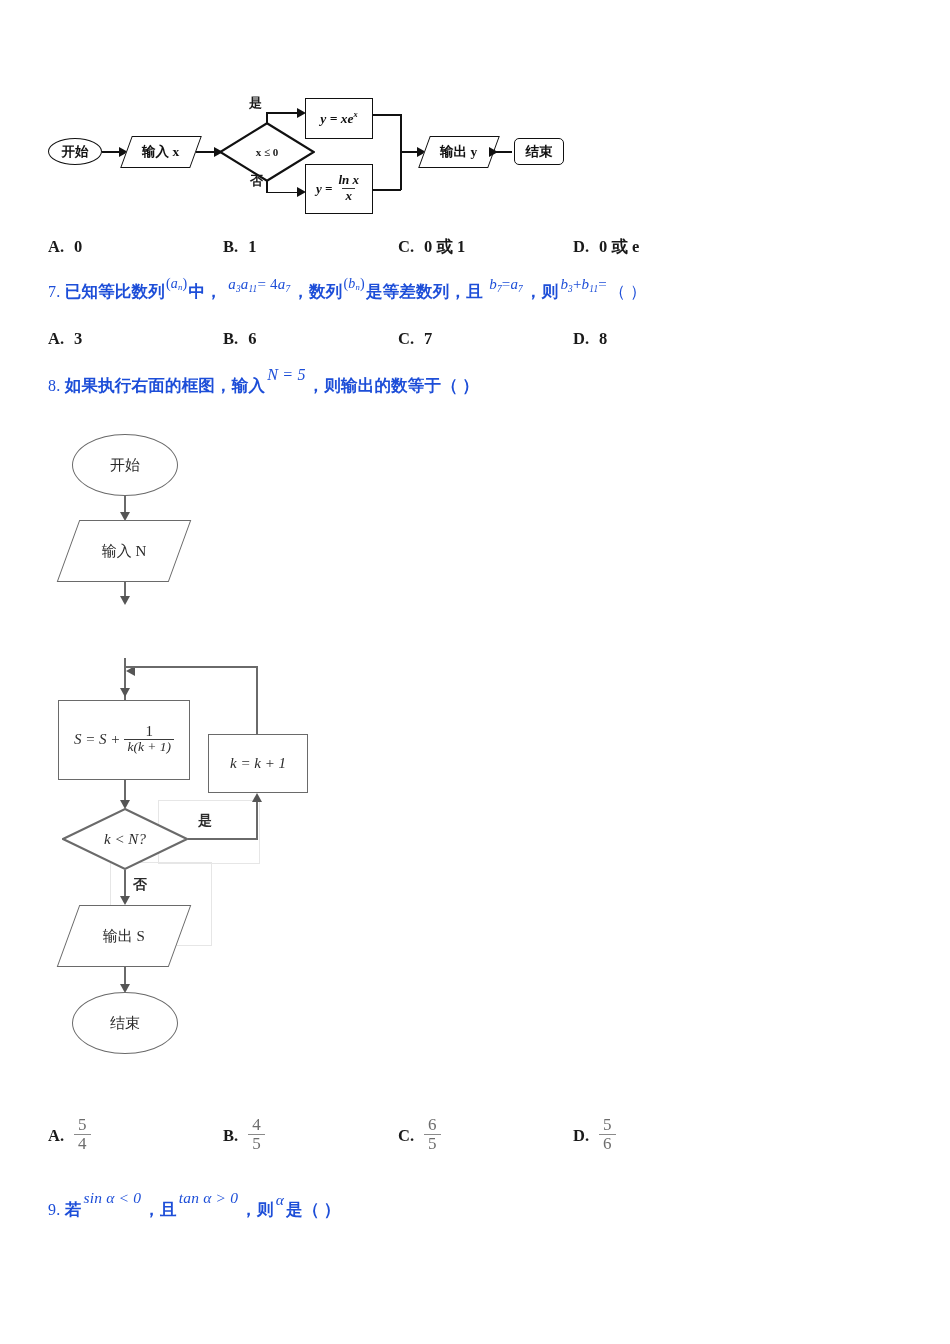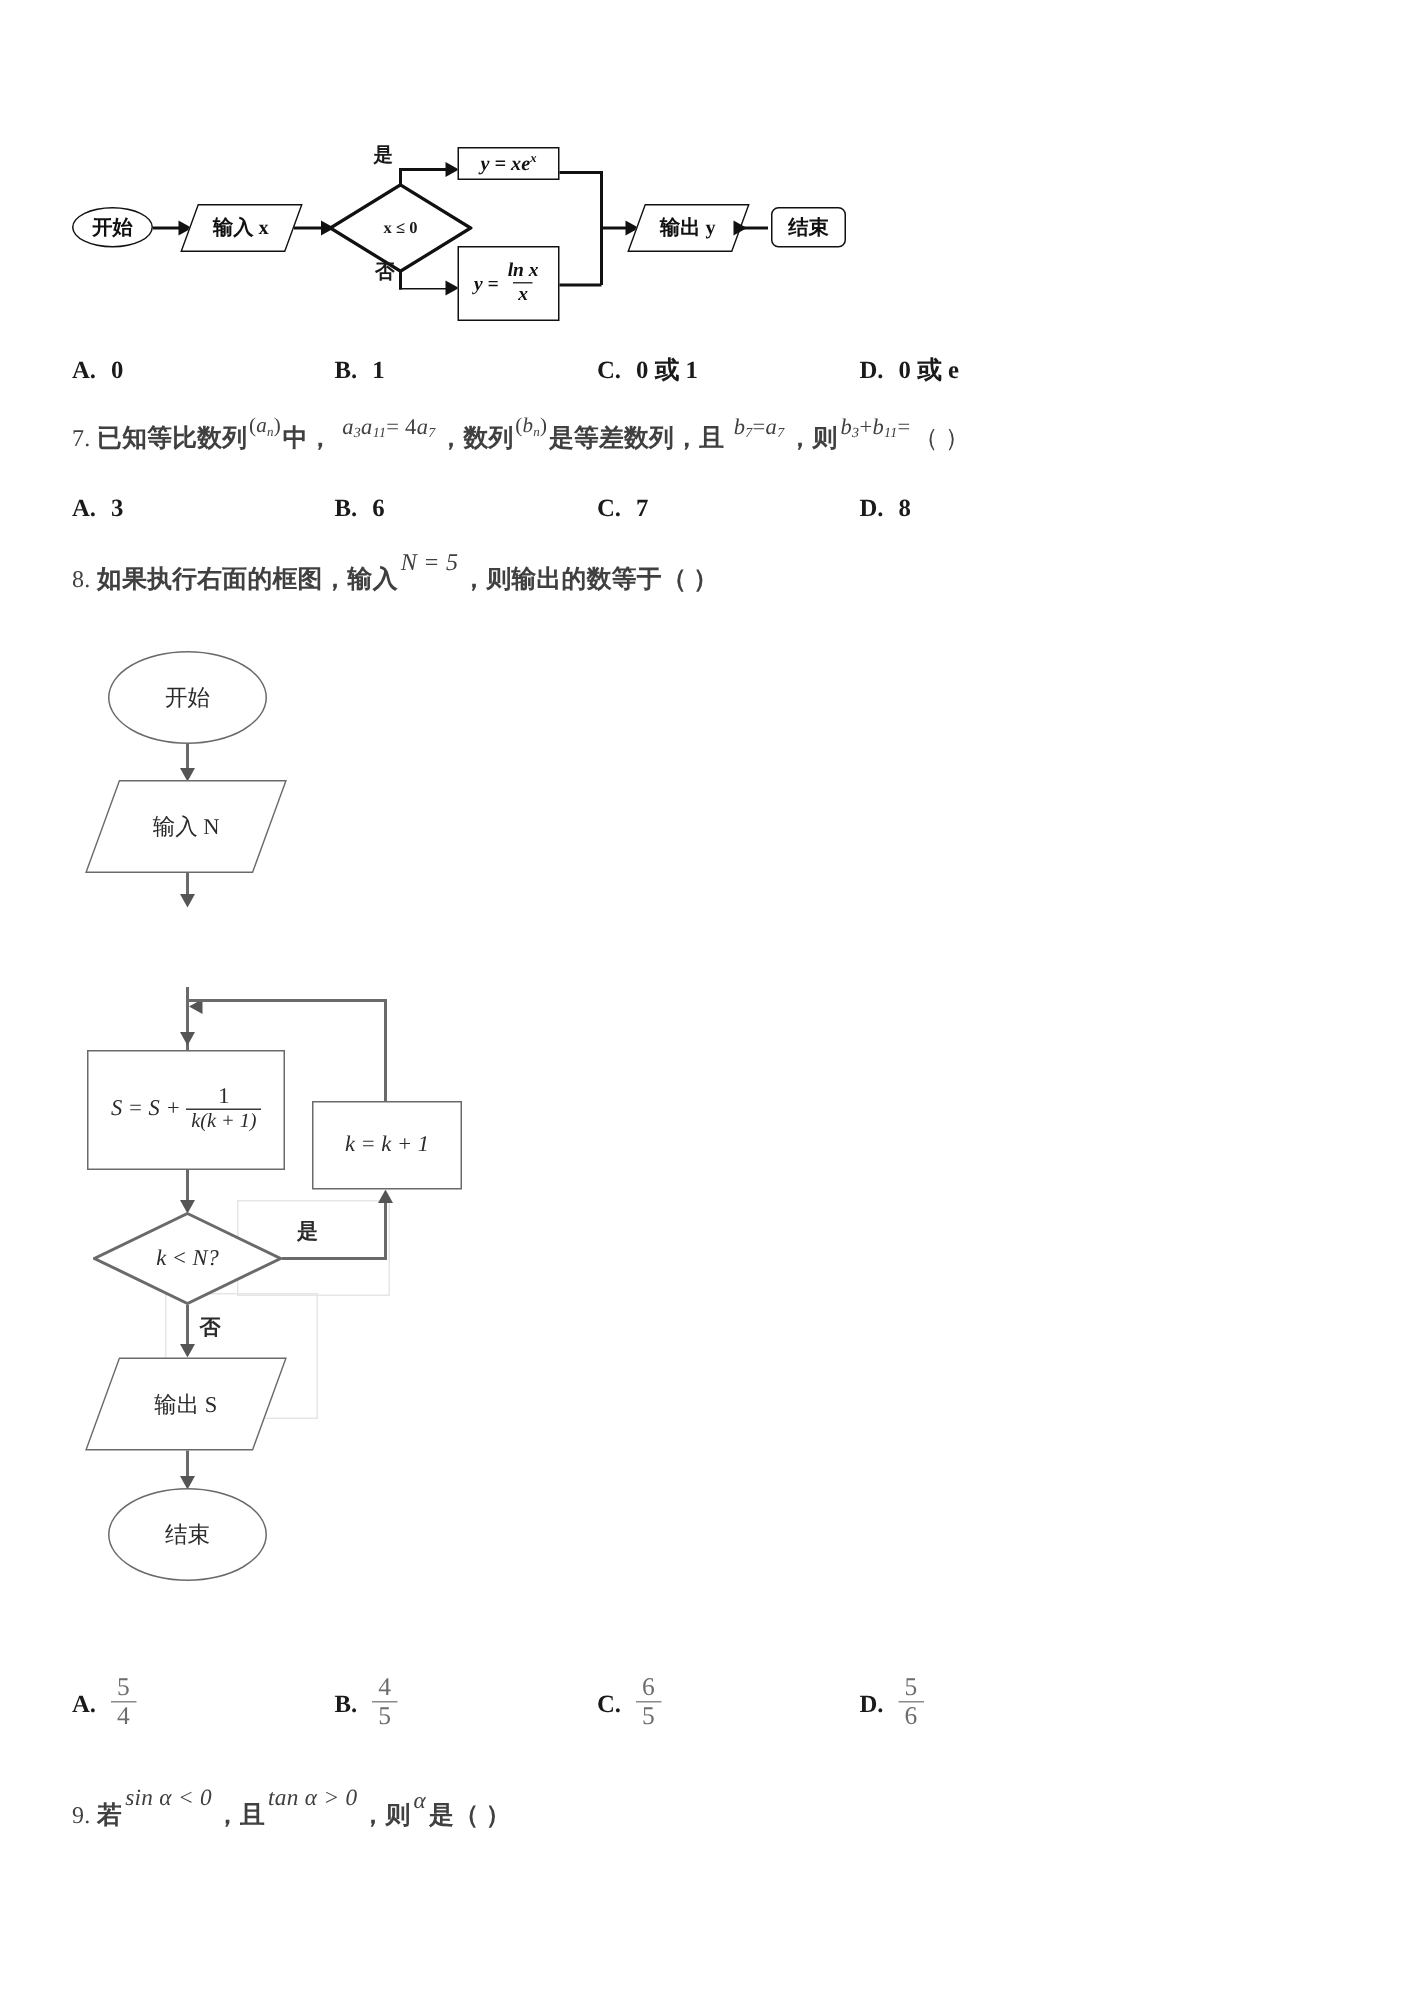--- a/index.html
+++ b/index.html
@@ -23,21 +23,21 @@
     height: 1344px;
   }
 
   
   .qline {
     position: absolute;
     font-size: 16.5px;
     font-weight: 700;
     letter-spacing: 0.2px;
     white-space: nowrap;
-    color: #404040;
+    color: #1d4ed8;
   }
   .qnum {
     font-weight: 400;
     font-size: 16px;
   }
   .opt-row {
     position: absolute;
     width: 880px;
     left: 48px;
     display: flex;
@@ -206,21 +206,21 @@
     <div class="line v" style="left:266px; top:112px; height:12px;"></div>
     <div class="line h" style="left:266px; top:112px; width:35px;"></div>
     <div class="arrow-r" style="left:297px; top:107.5px;"></div>
     <div class="edge-label" style="left:249px; top:94px; font-size:13px;">是</div>
 
     <div class="line v" style="left:266px; top:181px; height:12px;"></div>
     <div class="line h" style="left:266px; top:191.5px; width:35px;"></div>
     <div class="arrow-r" style="left:297px; top:187px;"></div>
     <div class="edge-label" style="left:250px; top:172px; font-size:13px;">否</div>
 
-    <div class="node n-rect" style="left:305px; top:98px; width:68px; height:22px; font-style:italic;">
+    <div class="node n-rect" style="left:305px; top:98px; width:68px; height:41px; font-style:italic;">
       <span>
         <span>y = xe</span><sup style="font-size:0.62em;">x</sup>
       </span>
     </div>
 
     <div class="node n-rect" style="left:305px; top:164px; width:68px; height:50px; font-style:italic;">
       <span style="display:inline-flex; align-items:center; font-size:13px;">
         <span>y =</span>
         <span class="bfrac" style="margin-left:3px;">
           <span class="bnum">ln x</span>

